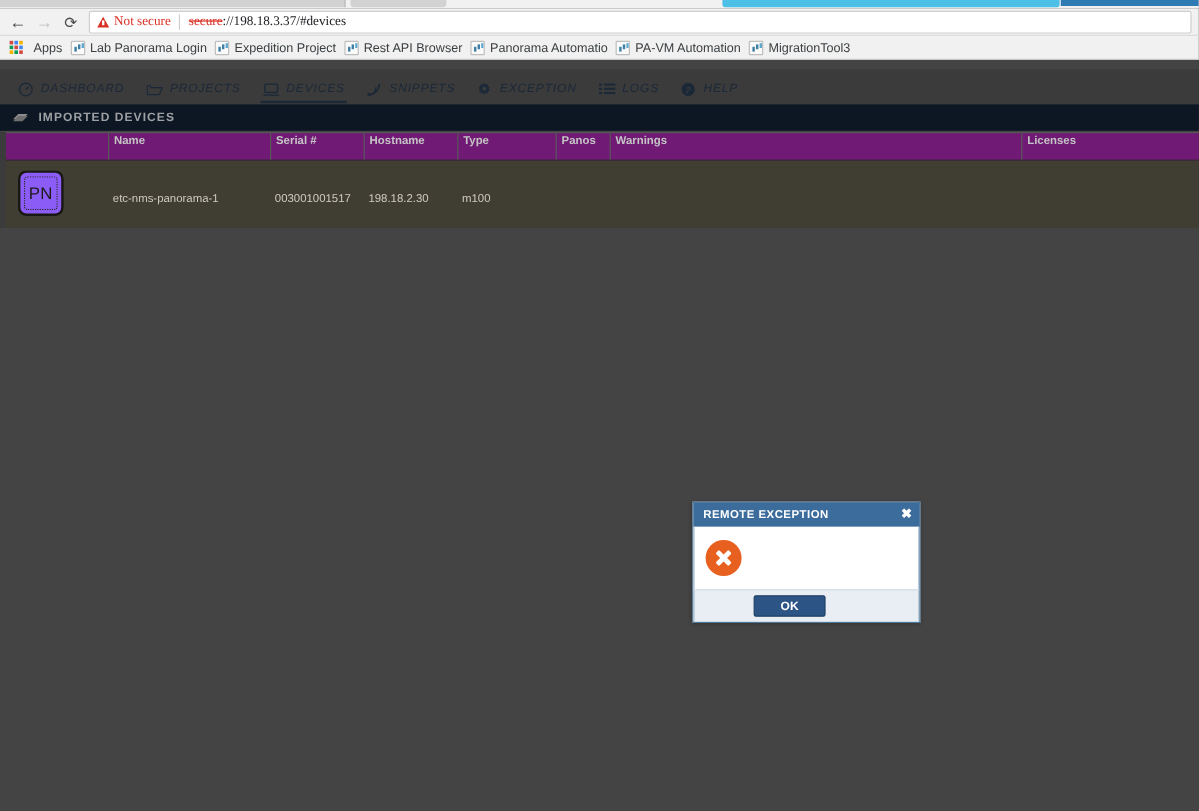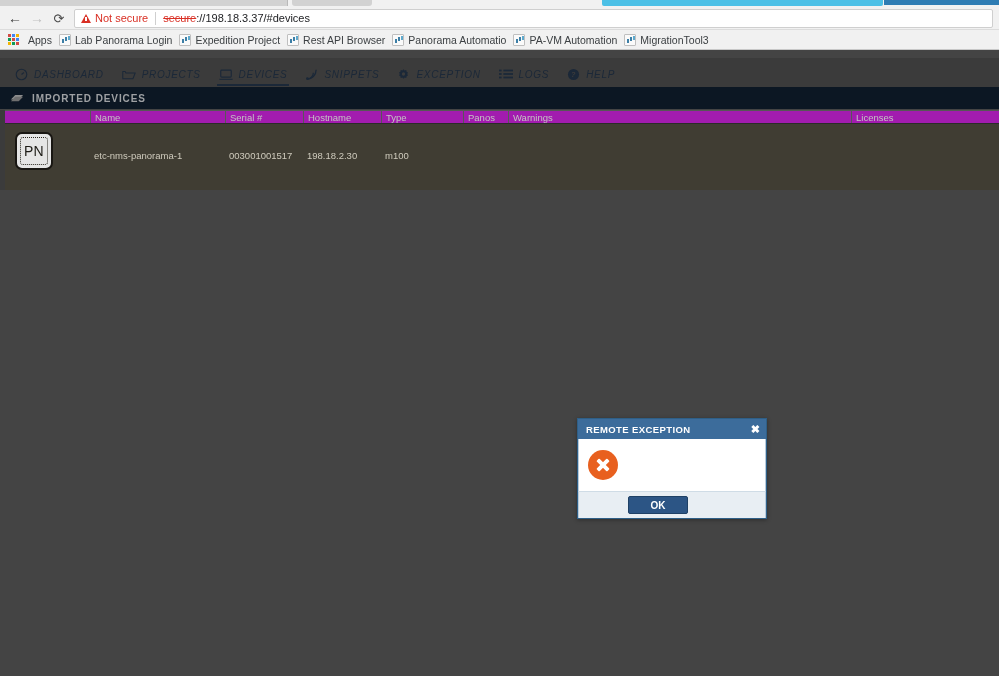--- a/index.html
+++ b/index.html
@@ -73,20 +73,21 @@
     flex: 1;
     height: 19px;
     margin: 0 6px 0 4px;
     background: #ffffff;
     border: 1px solid #cfcfcf;
     border-radius: 2px;
     display: flex;
     align-items: center;
     padding: 0 6px;
     font-size: 11px;
+    font-family: Liberation Serif, serif;
   }
   .not-secure {
     display: flex; align-items: center;
     color: #d93025;
     font-size: 11px;
     white-space: nowrap;
   }
   .warn-tri {
     display: inline-block;
     width: 0; height: 0;
@@ -230,24 +231,25 @@
   }
 
   
   .table-wrap {
     position: absolute;
     left: 5px; top: 110px;
     width: 994px;
   }
   .tbl-head {
     display: flex;
-    height: 14px;
-    background: #a21caf;
+    height: 24px;
+    background: #701a75;
     border-top: 1px solid #565656;
     border-bottom: 1px solid #2b2b2b;
+    font-weight: bold;
   }
   .th {
     font-size: 9.5px;
     color: #c4c4c4;
     padding-left: 4px;
     border-left: 1px solid #585858;
     line-height: 14px;
     overflow: hidden;
     white-space: nowrap;
   }
@@ -275,21 +277,21 @@
   .td.device-cell { padding-top: 0; padding-left: 10px; }
 
   .device-badge {
     width: 38px; height: 38px;
     border: 2px solid #191713;
     border-radius: 7px;
     display: flex;
     align-items: center;
     justify-content: center;
     position: relative;
-    background: #e5e5e5;
+    background: #8b5cf6;
   }
   .device-badge::before {
     content: "";
     position: absolute;
     left: 3px; right: 3px; top: 3px; bottom: 3px;
     border: 1px dotted #2b2820;
     border-radius: 3px;
   }
   .device-badge span {
     font-size: 14px;

